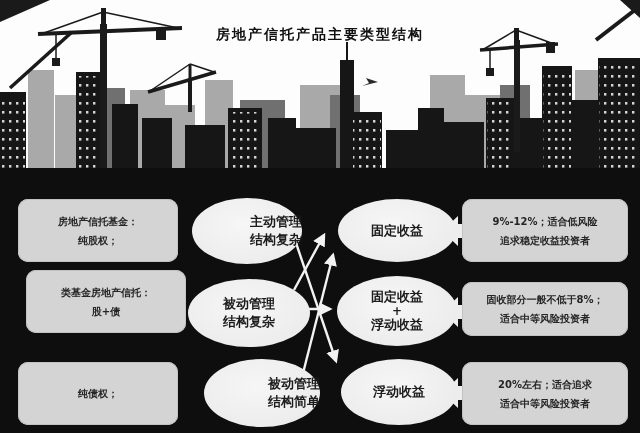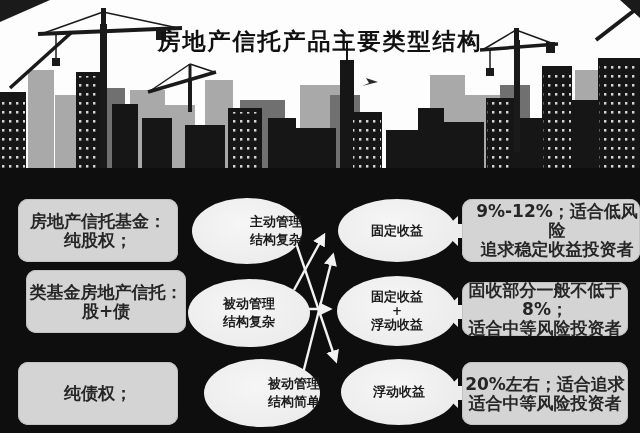--- a/index.html
+++ b/index.html
@@ -4,46 +4,46 @@
 <style>
   html,body{margin:0;padding:0;background:#222;}
   .stage{
     position:relative;width:640px;height:433px;overflow:hidden;
     background:#0e0e0e;
     font-family:"DejaVu Sans","Liberation Sans",sans-serif;
   }
   .sky-svg{position:absolute;left:0;top:0;}
   .page-title{
     position:absolute;left:0;top:26px;width:640px;text-align:center;
-    font-size:23px;font-weight:700;color:#111;letter-spacing:2px;z-index:3;
+    font-size:14px;font-weight:700;color:#111;letter-spacing:2px;z-index:3;
   }
   .flow-svg{position:absolute;left:0;top:0;z-index:4;}
   .node{position:absolute;display:flex;flex-direction:column;align-items:center;
         justify-content:center;text-align:center;z-index:5;}
   .gbox{
     background:#d4d4d4;border-radius:10px;color:#262626;
-    font-size:17px;font-weight:600;line-height:19px;
+    font-size:10px;font-weight:600;line-height:19px;
     box-shadow:inset 0 0 0 1px #c2c2c2;
   }
   .ellipse{
     background:radial-gradient(ellipse at 45% 40%, #f6f6f6 0%, #ececec 75%, #e2e2e2 100%);
     border-radius:50%;color:#1c1c1c;
     font-size:13px;font-weight:700;line-height:18px;
   }
   .ellipse .plusline{line-height:12px;font-size:12px;}
   .p1{left:18px;top:199px;width:160px;height:63px;}
   .p2{left:18px;top:270px;width:160px;height:63px;margin-left:8px;}
   .p3{left:18px;top:362px;width:160px;height:63px;}
   .m1{left:192px;top:198px;width:110px;height:66px;align-items:flex-end;}
   .m2{left:188px;top:279px;width:122px;height:68px;}
   .m3{left:204px;top:359px;width:116px;height:68px;align-items:flex-end;}
   .i1{left:338px;top:199px;width:118px;height:63px;}
   .i2{left:337px;top:276px;width:120px;height:70px;line-height:16px;}
   .i3{left:341px;top:359px;width:116px;height:66px;}
-  .r1{left:462px;top:199px;width:166px;height:63px;padding-left:12px;}
+  .r1{left:462px;top:199px;width:166px;height:63px;}
   .r2{left:462px;top:282px;width:166px;height:54px;}
   .r3{left:462px;top:362px;width:166px;height:63px;}
 </style>
 </head>
 <body>
 
 <div class="stage">
 
   <svg class="sky-svg" width="640" height="186" viewBox="0 0 640 186">
     <defs>

